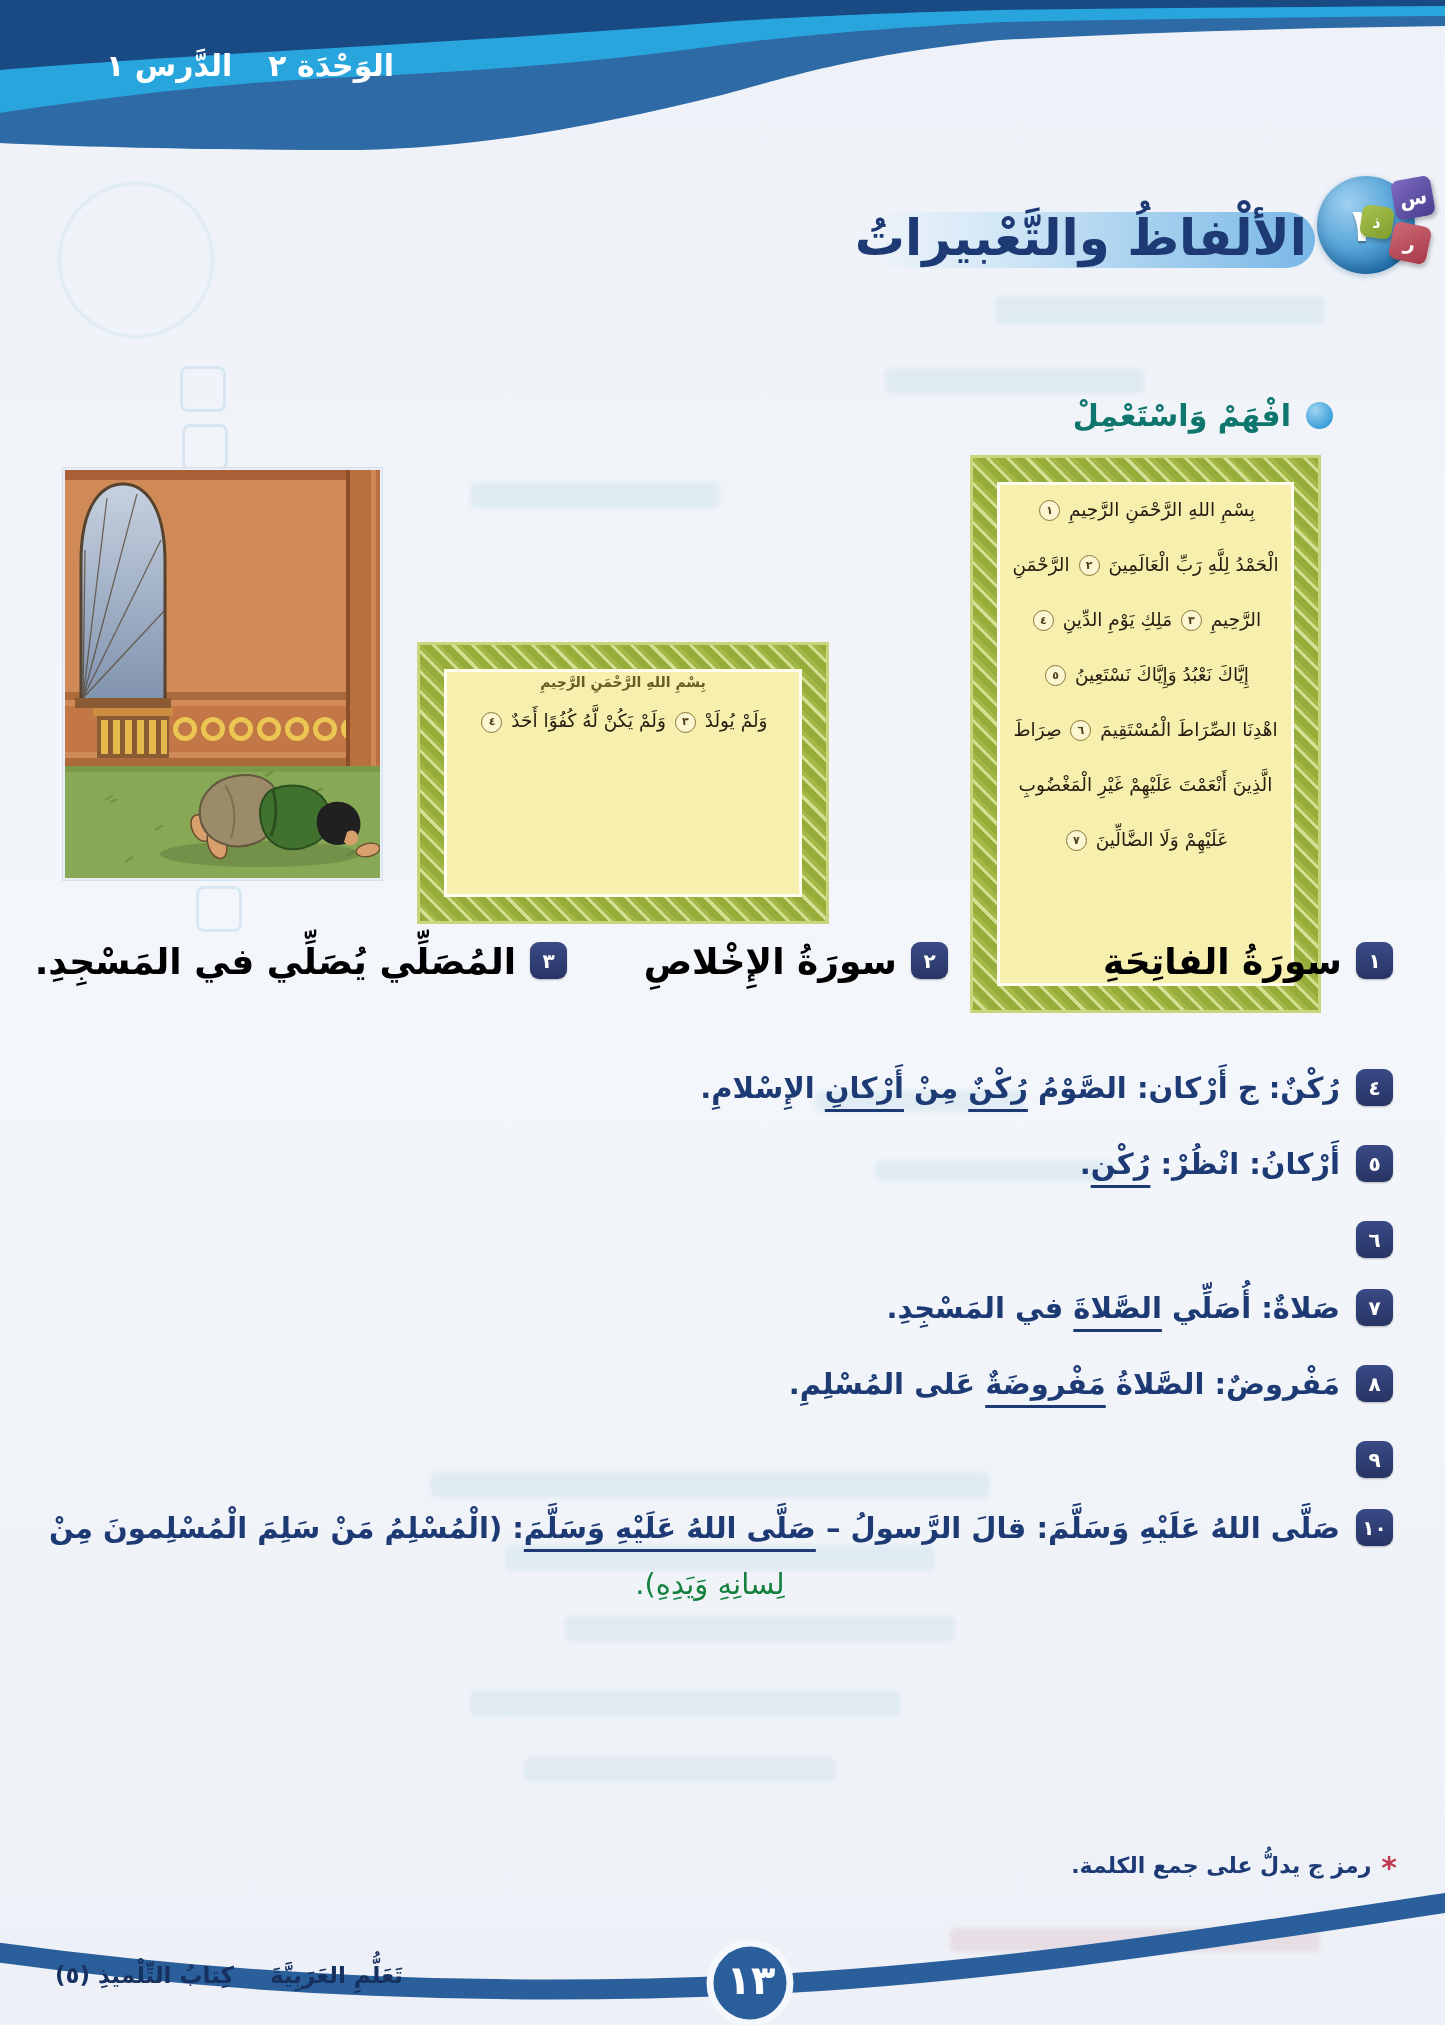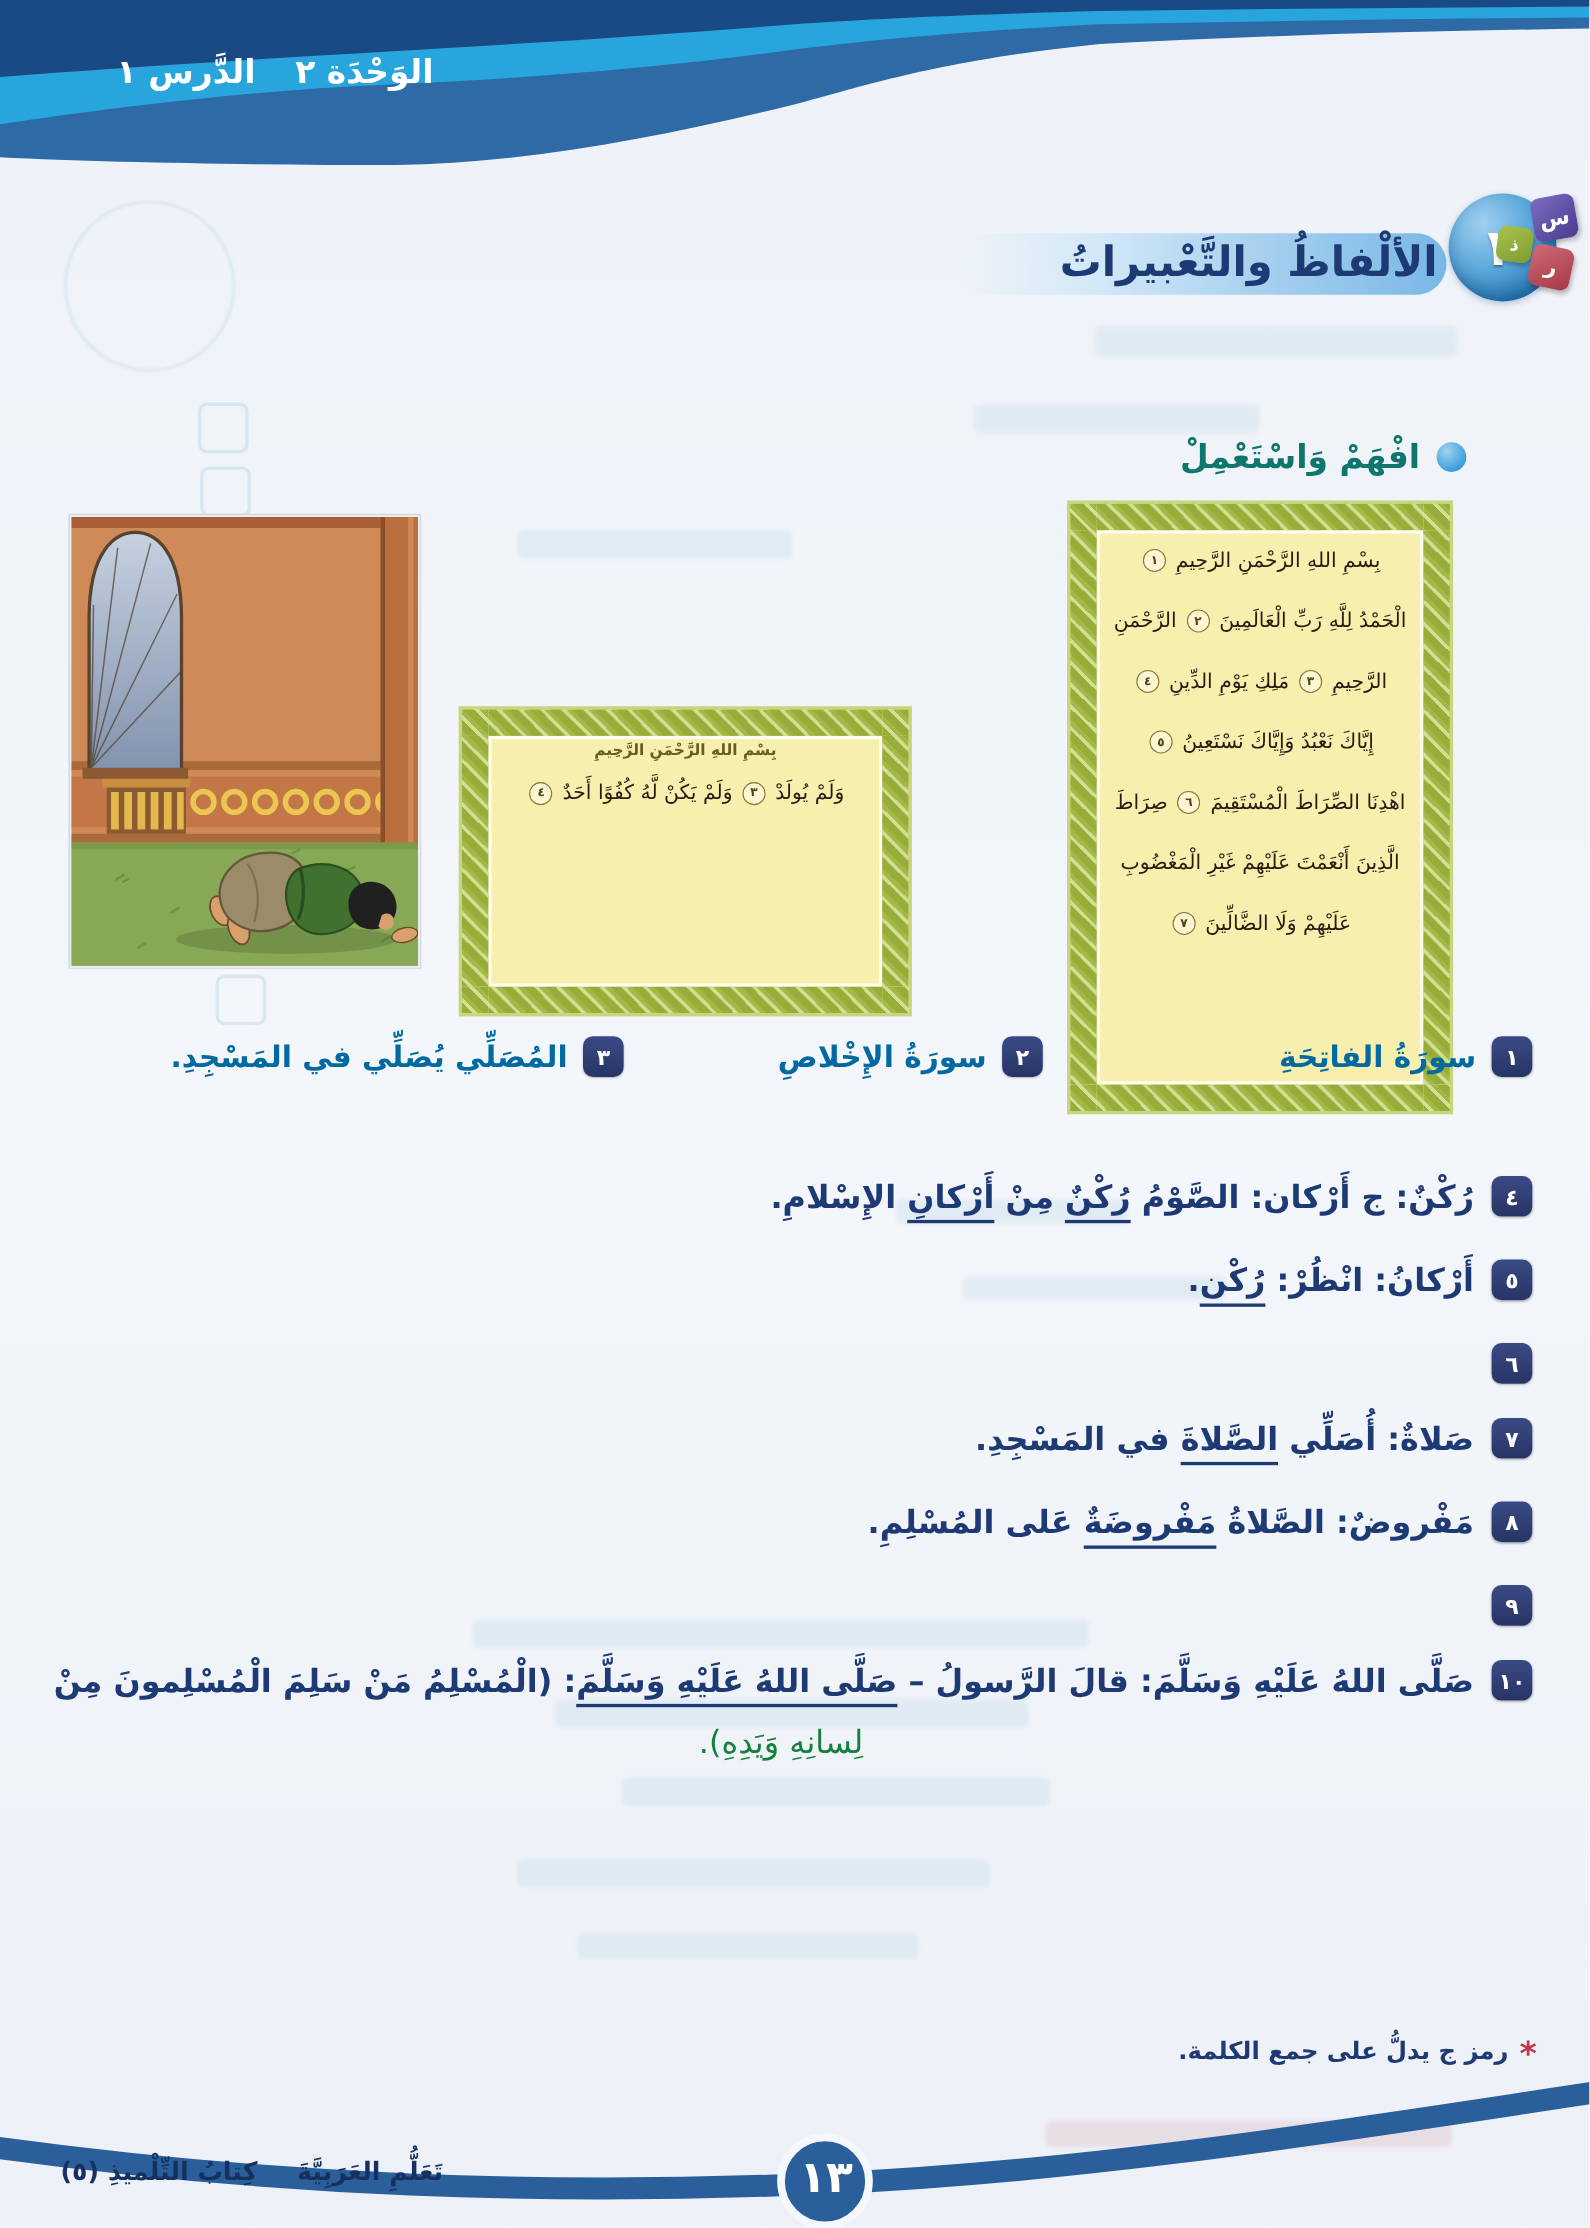--- a/index.html
+++ b/index.html
@@ -13,21 +13,21 @@
   .wave-svg{position:absolute;left:0;z-index:1;display:block;}
   #top-wave{top:0;}
   #bottom-wave{top:1890px;}
   
   #header-label{position:absolute;top:48px;left:106px;display:flex;gap:36px;
     color:#ffffff;font-weight:bold;font-size:30px;z-index:3;white-space:nowrap;}
   
   #heading-band{position:absolute;top:212px;right:130px;width:438px;height:56px;border-radius:28px;
     background:linear-gradient(270deg,#79b7e6 0%,#a9d2ef 40%,#d4e8f7 72%,rgba(240,246,252,0) 100%);
     display:flex;align-items:center;padding-right:8px;z-index:2;}
-  #heading-title{font-size:38px;font-weight:bold;color:#1d3a74;white-space:nowrap;margin-top:-4px;}
+  #heading-title{font-size:50px;font-weight:bold;color:#1d3a74;white-space:nowrap;margin-top:-4px;}
   #heading-circle{position:absolute;top:176px;right:30px;width:98px;height:98px;border-radius:50%;
     background:radial-gradient(circle at 32% 28%,#9fd0f0 0%,#59a6d9 45%,#2a79b5 75%,#1e639c 100%);
     z-index:3;display:flex;align-items:center;justify-content:center;
     box-shadow:inset 0 -6px 12px rgba(0,40,80,.25),0 2px 6px rgba(30,80,130,.3);}
   #heading-circle span{color:#fff;font-size:46px;font-weight:bold;text-shadow:0 2px 2px rgba(0,0,0,.35);}
   .cube{position:absolute;display:flex;align-items:center;justify-content:center;color:#fff;
     font-weight:bold;border-radius:8px;box-shadow:2px 3px 4px rgba(0,0,0,.25);z-index:4;}
   #cube-sin{width:40px;height:40px;top:178px;right:12px;background:linear-gradient(145deg,#7d6cc0,#4a3b8e);transform:rotate(-10deg);font-size:20px;}
   #cube-thal{width:32px;height:32px;top:206px;right:52px;background:linear-gradient(145deg,#a9c34f,#7f9c2e);transform:rotate(8deg);font-size:16px;z-index:3;}
   #cube-ra{width:38px;height:38px;top:224px;right:16px;background:linear-gradient(145deg,#d06a76,#a53848);transform:rotate(12deg);font-size:19px;}
@@ -53,21 +53,21 @@
   
   #mosque{position:absolute;left:63px;top:468px;width:315px;height:408px;z-index:2;
     border:2px solid #e9eef6;box-shadow:0 0 0 1px #d4e0ec;background:#d08a57;}
   #mosque svg{display:block;}
   
   .caption{position:absolute;top:942px;display:flex;align-items:flex-start;gap:14px;z-index:2;}
   #caption-1{right:52px;} #caption-2{right:497px;} #caption-3{right:878px;}
   .nbadge{flex:0 0 auto;width:37px;height:37px;border-radius:9px;
     background:linear-gradient(180deg,#3a4a85,#273465);color:#fff;display:flex;align-items:center;justify-content:center;
     font-size:20px;font-weight:bold;box-shadow:0 1px 2px rgba(0,0,0,.25);}
-  .cap-text{font-size:27px;font-weight:bold;color:#0369a1;white-space:nowrap;line-height:40px;}
+  .cap-text{font-size:36px;font-weight:bold;color:#000000;white-space:nowrap;line-height:40px;}
   
   #vocab{position:absolute;top:1062px;right:52px;left:58px;z-index:2;}
   .vitem{display:flex;align-items:flex-start;gap:16px;margin-bottom:24px;}
   .vitem .nbadge{margin-top:7px;}
   .vtext{font-size:29px;font-weight:bold;color:#1d3a74;line-height:52px;white-space:nowrap;}
   .vcont{font-size:29px;font-weight:normal;color:#15803d;line-height:52px;text-align:center;padding-left:22px;margin-top:4px;}
   .ul{text-decoration:underline;text-decoration-thickness:2.5px;text-underline-offset:11px;}
   
   #footnote{position:absolute;top:1853px;right:48px;display:flex;gap:10px;align-items:flex-start;z-index:2;}
   #footnote .star{color:#c03a4e;font-size:30px;line-height:30px;font-weight:bold;margin-top:0;}

